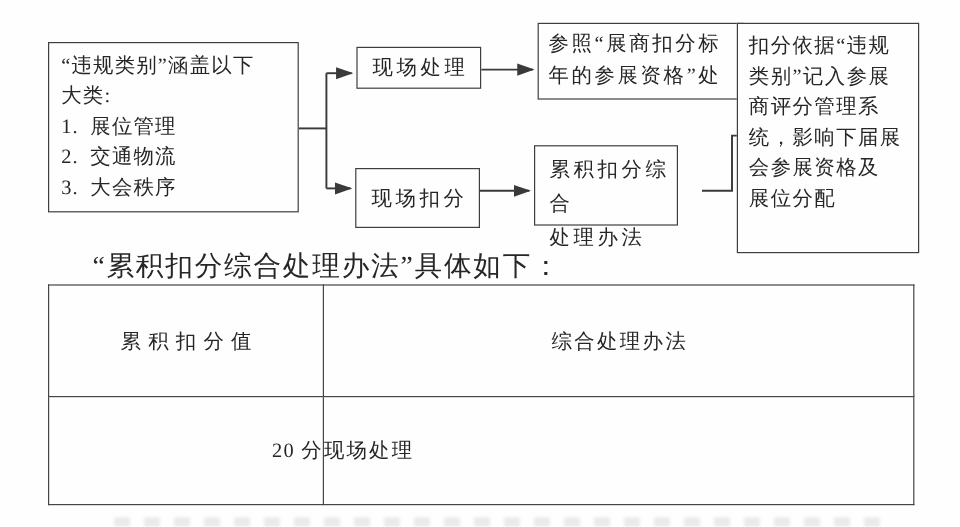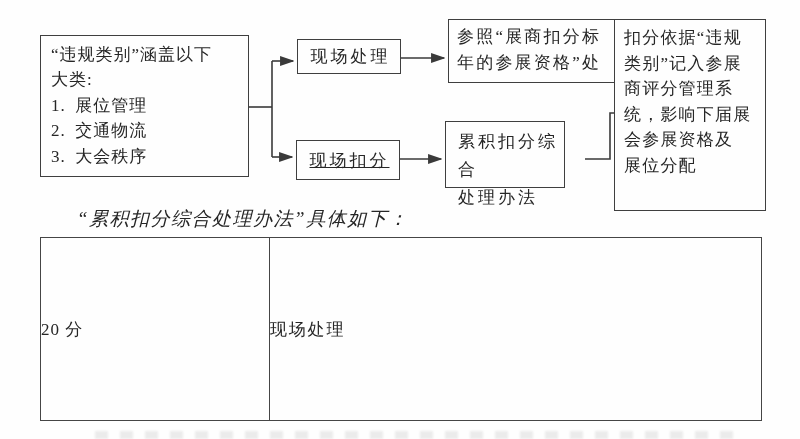--- a/index.html
+++ b/index.html
@@ -27,21 +27,21 @@
     left: 40px; top: 35px; width: 209px; height: 142px;
     padding: 6px 10px 13px 10px;
     line-height: 25.4px;
     letter-spacing: 1px;
   }
   .small-box {
     display: flex; align-items: center; justify-content: center;
     letter-spacing: 3px; text-indent: 3px;
   }
   .onsite-handling { left: 297px; top: 39px; width: 104px; height: 35px; }
-  .onsite-deduction { left: 296px; top: 140px; width: 104px; height: 40px; text-decoration: underline; }
+  .onsite-deduction { left: 296px; top: 140px; width: 104px; height: 50px; }
   .reference-box {
     left: 448px; top: 19px; width: 172px; height: 64px;
     padding: 4px 6px 0 8px;
     line-height: 26px;
     letter-spacing: 2.2px;
   }
   .cumulative-box {
     left: 445px; top: 121px; width: 120px; height: 67px;
     padding: 6px 6px 0 12px;
     line-height: 28px;
@@ -49,42 +49,41 @@
   }
   .result-box {
     left: 614px; top: 19px; width: 152px; height: 192px;
     padding: 5px 6px 0 9px;
     line-height: 25.6px;
     letter-spacing: 1.2px;
   }
   .caption {
     position: absolute;
     left: 77px; top: 206px;
-    font-size: 19px;
+    font-size: 23px;
     letter-spacing: 1.5px;
     z-index: 2;
-    font-style: italic;
   }
   table.score-table {
     position: absolute;
     left: 40px; top: 237px;
     width: 719px; height: 184px;
     border-collapse: collapse;
     table-layout: fixed;
     z-index: 2;
     font-size: 17px;
   }
   table.score-table td {
     border: 1.6px solid #454545;
     padding: 0;
     vertical-align: middle;
   }
   table.score-table tr { height: 46px; }
   table.score-table tr.header-row { height: 48px; }
-  td.col-score { width: 228px; text-align: left; letter-spacing: 1px; }
+  td.col-score { width: 228px; text-align: right; letter-spacing: 1px; }
   td.col-action { width: 491px; text-align: left; padding-left: 8px; letter-spacing: 1.8px; }
   td.header-score { text-align: center; letter-spacing: 6px; text-indent: 6px; }
   td.header-action { text-align: center; letter-spacing: 2px; text-indent: 2px; }
   .cutoff-artifact {
     position: absolute;
     left: 95px; top: 431px; width: 648px; height: 8px;
     background: repeating-linear-gradient(90deg,
       rgba(130,130,130,0.28) 0px, rgba(130,130,130,0.28) 13px,
       rgba(0,0,0,0) 13px, rgba(0,0,0,0) 25px);
     filter: blur(1.2px);
@@ -134,20 +133,24 @@
 类别”记入参展
 商评分管理系
 统，影响下届展
 会参展资格及
 展位分配</div>
 
   <div class="caption">“累积扣分综合处理办法”具体如下：</div>
 
   <table class="score-table">
     <tbody>
+      <tr class="header-row">
+        <td class="col-score header-score">累积扣分值</td>
+        <td class="col-action header-action">综合处理办法</td>
+      </tr>
       <tr>
         <td class="col-score">20 分</td>
         <td class="col-action">现场处理</td>
       </tr>
     </tbody>
   </table>
 
   <div class="cutoff-artifact"></div>
 
 </div>

